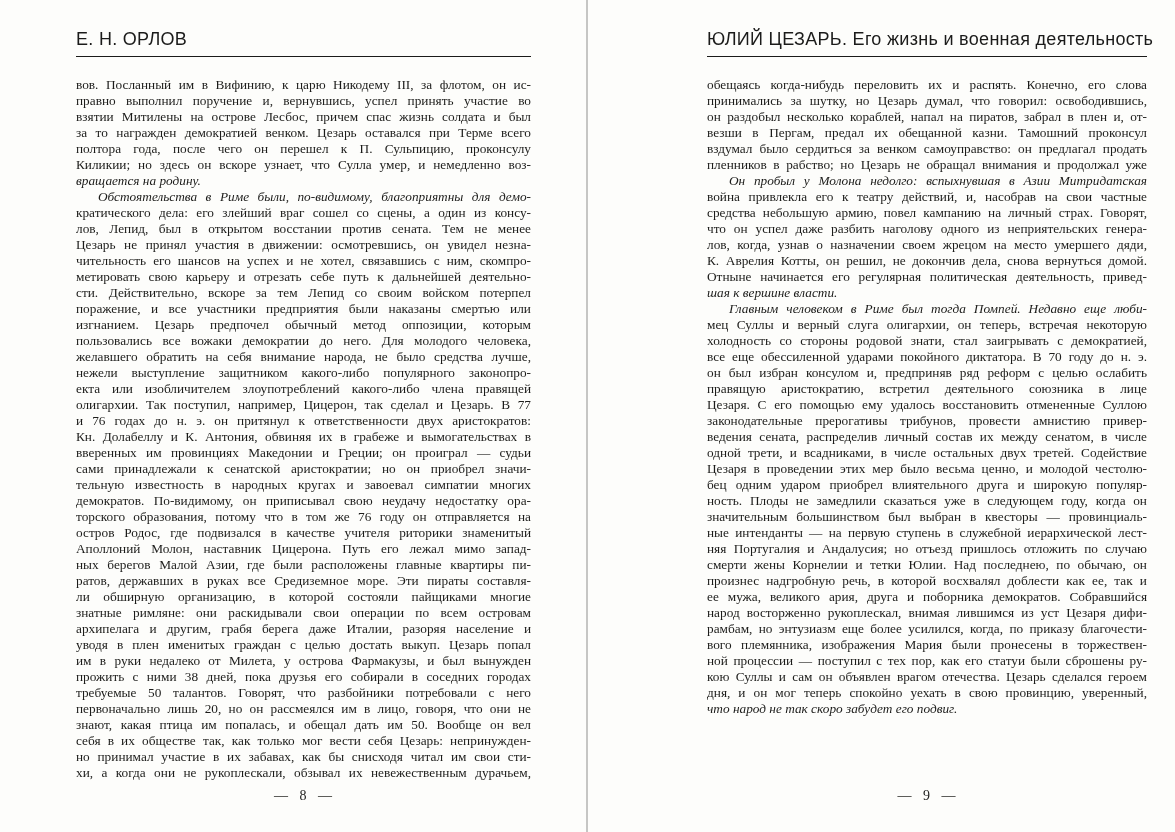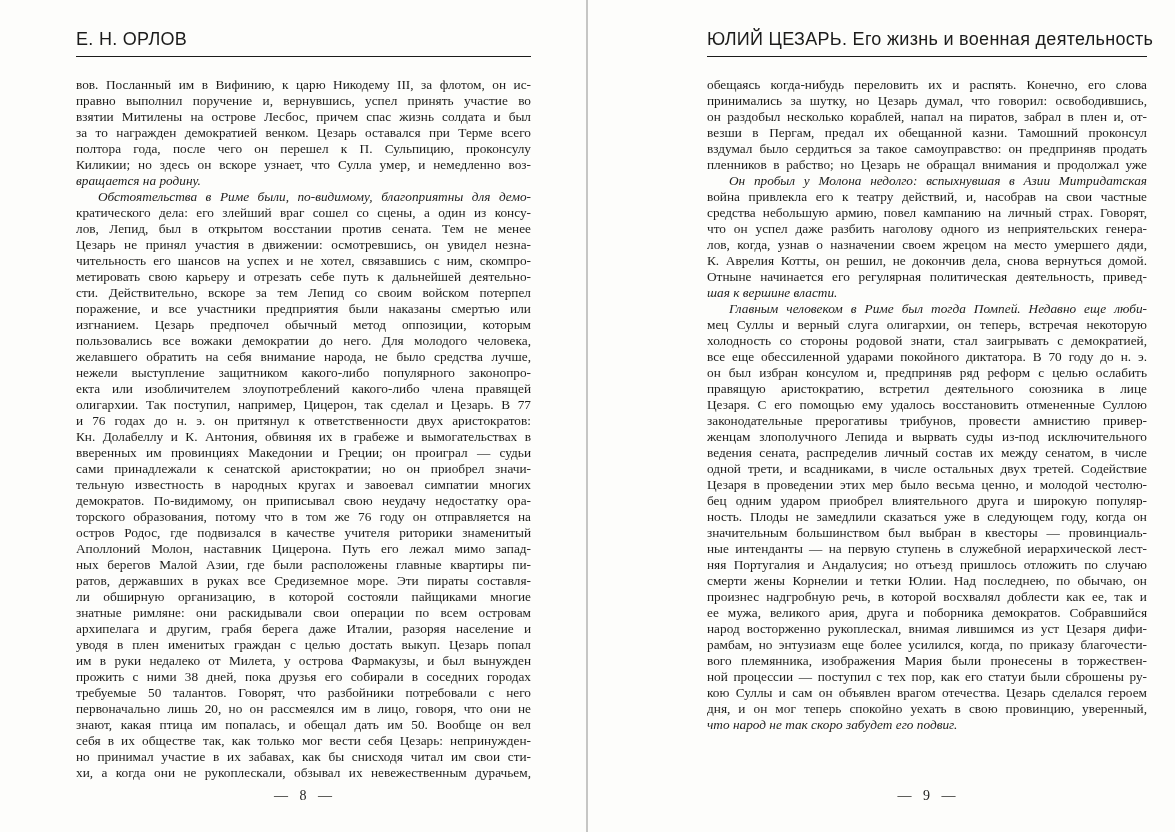--- a/index.html
+++ b/index.html
@@ -144,39 +144,38 @@
   <div class="divider"></div>
 
   <div class="page page-right">
     <div class="running-head">ЮЛИЙ ЦЕЗАРЬ. Его жизнь и военная деятельность</div>
     <div class="head-rule"></div>
     <div class="body-text">
         <div class="line">обещаясь когда-нибудь переловить их и распять. Конечно, его слова</div>
         <div class="line">принимались за шутку, но Цезарь думал, что говорил: освободившись,</div>
         <div class="line">он раздобыл несколько кораблей, напал на пиратов, забрал в плен и, от-</div>
         <div class="line">везши в Пергам, предал их обещанной казни. Тамошний проконсул</div>
-        <div class="line">вздумал было сердиться за такое самоуправство: он предприняв продать</div>
+        <div class="line">вздумал было сердиться за венком самоуправство: он предлагал продать</div>
         <div class="line">пленников в рабство; но Цезарь не обращал внимания и продолжал уже</div>
         <div class="line indent">Он пробыл у Молона недолго: вспыхнувшая в Азии Митридатская</div>
         <div class="line">война привлекла его к театру действий, и, насобрав на свои частные</div>
         <div class="line">средства небольшую армию, повел кампанию на личный страх. Говорят,</div>
         <div class="line">что он успел даже разбить наголову одного из неприятельских генера-</div>
         <div class="line">лов, когда, узнав о назначении своем жрецом на место умершего дяди,</div>
         <div class="line">К. Аврелия Котты, он решил, не докончив дела, снова вернуться домой.</div>
         <div class="line">Отныне начинается его регулярная политическая деятельность, привед-</div>
         <div class="line endline">шая к вершине власти.</div>
         <div class="line indent">Главным человеком в Риме был тогда Помпей. Недавно еще люби-</div>
         <div class="line">мец Суллы и верный слуга олигархии, он теперь, встречая некоторую</div>
         <div class="line">холодность со стороны родовой знати, стал заигрывать с демократией,</div>
         <div class="line">все еще обессиленной ударами покойного диктатора. В 70 году до н. э.</div>
         <div class="line">он был избран консулом и, предприняв ряд реформ с целью ослабить</div>
         <div class="line">правящую аристократию, встретил деятельного союзника в лице</div>
         <div class="line">Цезаря. С его помощью ему удалось восстановить отмененные Суллою</div>
         <div class="line">законодательные прерогативы трибунов, провести амнистию привер-</div>
-        <div class="line">женцам злополучного Лепида и вырвать суды из-под исключительного</div>
         <div class="line">ведения сената, распределив личный состав их между сенатом, в числе</div>
         <div class="line">одной трети, и всадниками, в числе остальных двух третей. Содействие</div>
         <div class="line">Цезаря в проведении этих мер было весьма ценно, и молодой честолю-</div>
         <div class="line">бец одним ударом приобрел влиятельного друга и широкую популяр-</div>
         <div class="line">ность. Плоды не замедлили сказаться уже в следующем году, когда он</div>
         <div class="line">значительным большинством был выбран в квесторы — провинциаль-</div>
         <div class="line">ные интенданты — на первую ступень в служебной иерархической лест-</div>
         <div class="line">няя Португалия и Андалусия; но отъезд пришлось отложить по случаю</div>
         <div class="line">смерти жены Корнелии и тетки Юлии. Над последнею, по обычаю, он</div>
         <div class="line">произнес надгробную речь, в которой восхвалял доблести как ее, так и</div>

